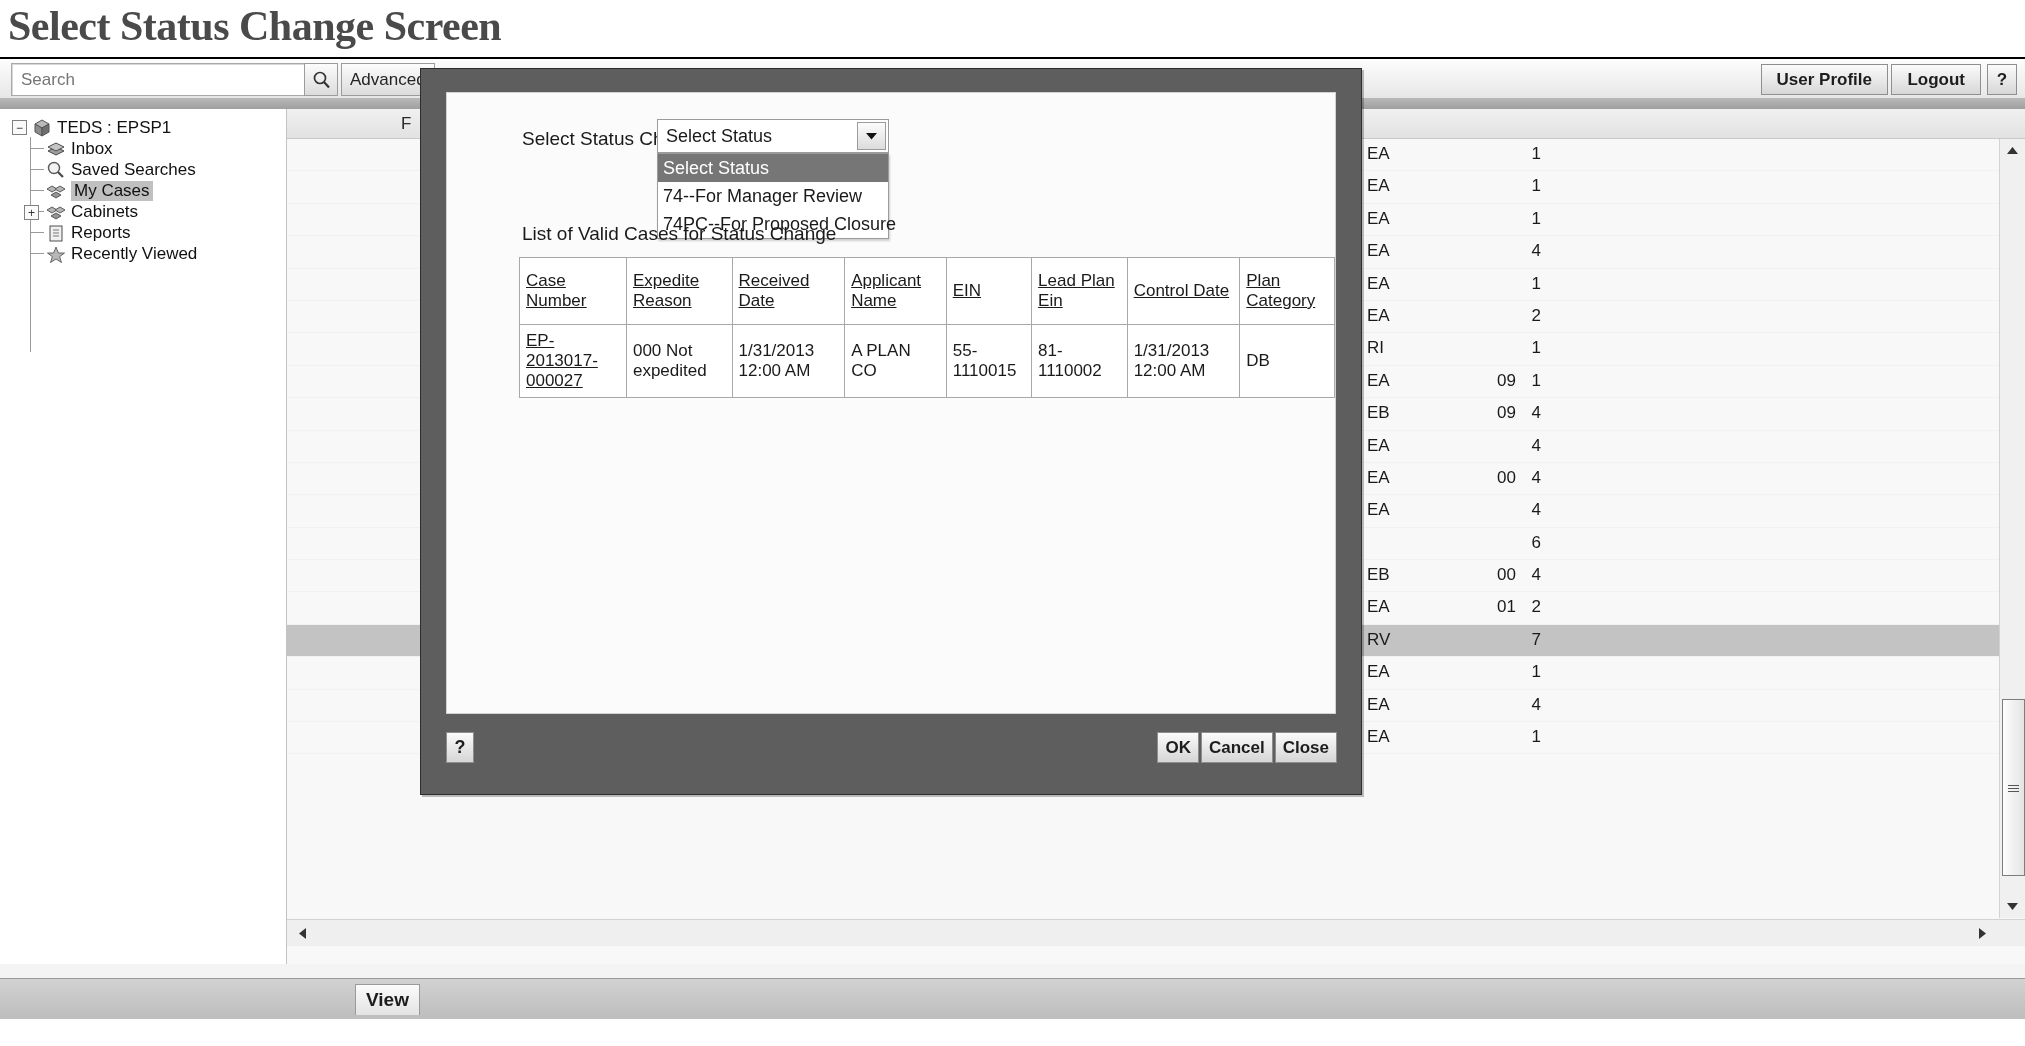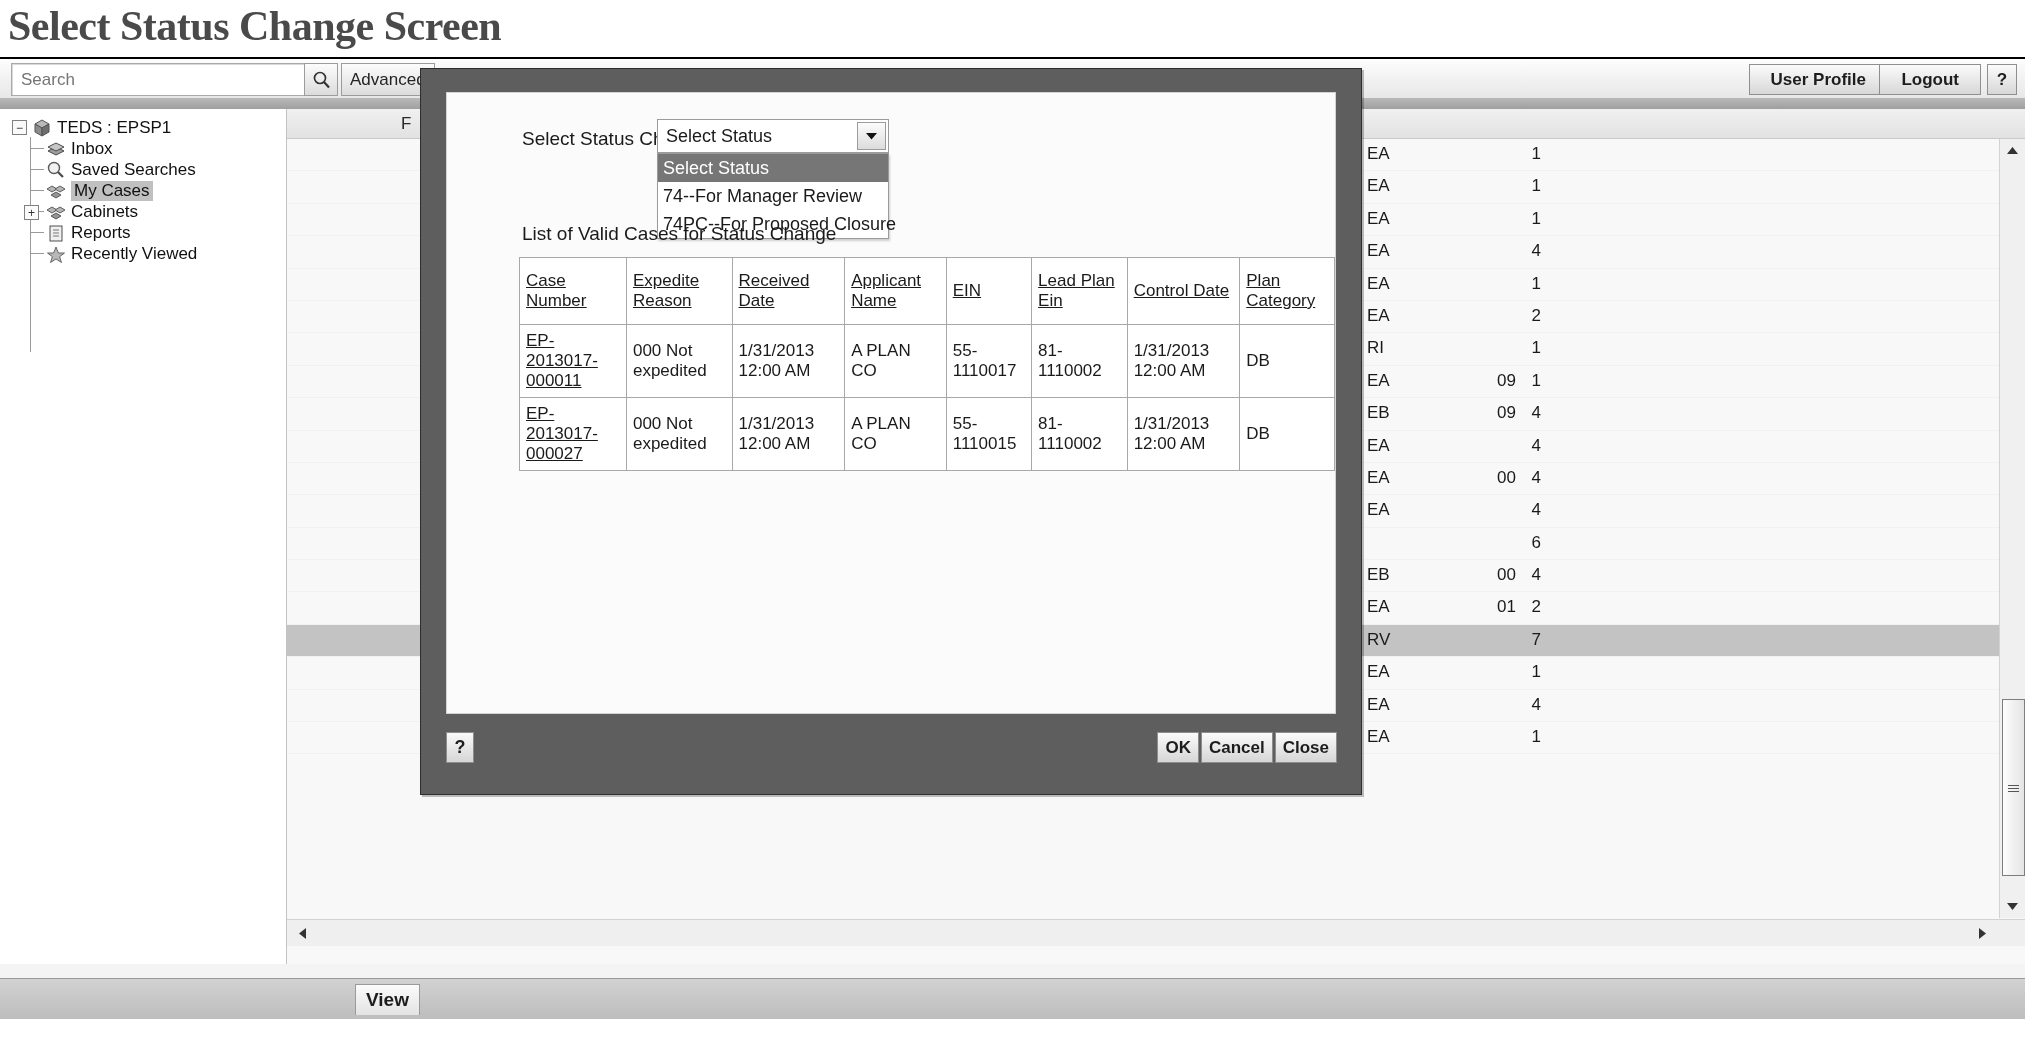--- a/index.html
+++ b/index.html
@@ -64,21 +64,21 @@
     font-size:17px;color:#242424;
     display:flex;align-items:center;padding:0 8px;
     white-space:nowrap;cursor:pointer;
   }
   .hdr-btn{
     height:29px;background:linear-gradient(#fbfbfb,#d7d7d7);
     border:1px solid #8f8f8f;
     font-family:"Liberation Sans", sans-serif;
     font-size:17px;font-weight:bold;color:#1d1d1d;
     display:flex;align-items:center;justify-content:center;
-    padding:0 21px;cursor:pointer;
+    padding:0 15px;cursor:pointer;
   }
   #user-profile-btn{position:absolute;right:137px;top:5px;}
   #logout-btn{position:absolute;right:44px;top:5px;}
   #help-hdr-btn{position:absolute;right:8px;top:5px;width:28px;padding:0;}
 
   
   .nav{
     position:absolute;left:0;top:50px;width:286px;height:855px;
     background:#ffffff;border-right:1px solid #c3c3c3;
   }
@@ -574,30 +574,20 @@
           <th class="w3"><span>Received Date</span></th>
           <th class="w4"><span>Applicant Name</span></th>
           <th class="w5"><span>EIN</span></th>
           <th class="w6"><span>Lead Plan Ein</span></th>
           <th class="w7"><span>Control Date</span></th>
           <th class="w8"><span>Plan Category</span></th>
         </tr>
       </thead>
       <tbody id="case-rows">
           <tr>
-            <td class="w1">EP-2013017-000011</td>
-            <td class="w2">000 Not expedited</td>
-            <td class="w3">1/31/2013 12:00 AM</td>
-            <td class="w4">A PLAN CO</td>
-            <td class="w5">55-1110017</td>
-            <td class="w6">81-1110002</td>
-            <td class="w7">1/31/2013 12:00 AM</td>
-            <td class="w8">DB</td>
-          </tr>
-          <tr>
             <td class="w1">EP-2013017-000027</td>
             <td class="w2">000 Not expedited</td>
             <td class="w3">1/31/2013 12:00 AM</td>
             <td class="w4">A PLAN CO</td>
             <td class="w5">55-1110015</td>
             <td class="w6">81-1110002</td>
             <td class="w7">1/31/2013 12:00 AM</td>
             <td class="w8">DB</td>
           </tr>
         </tbody>

